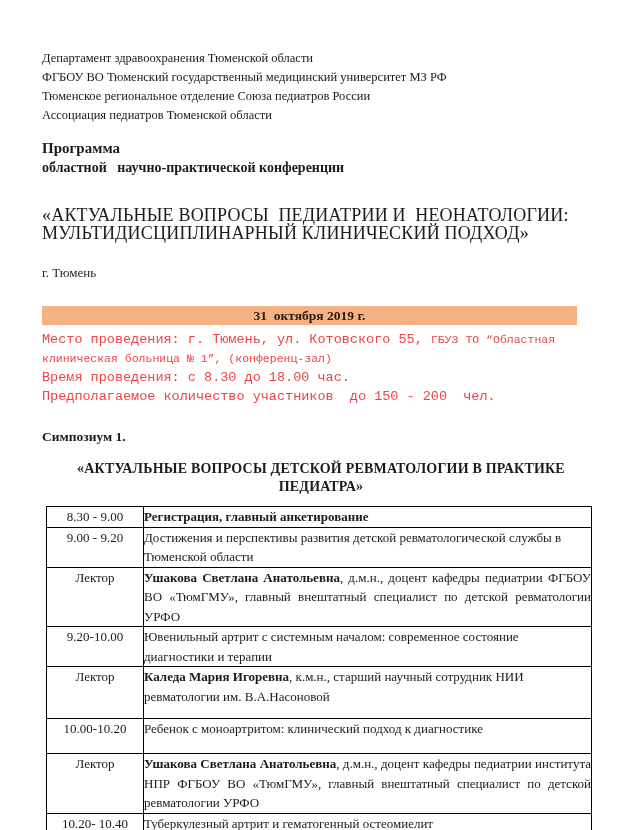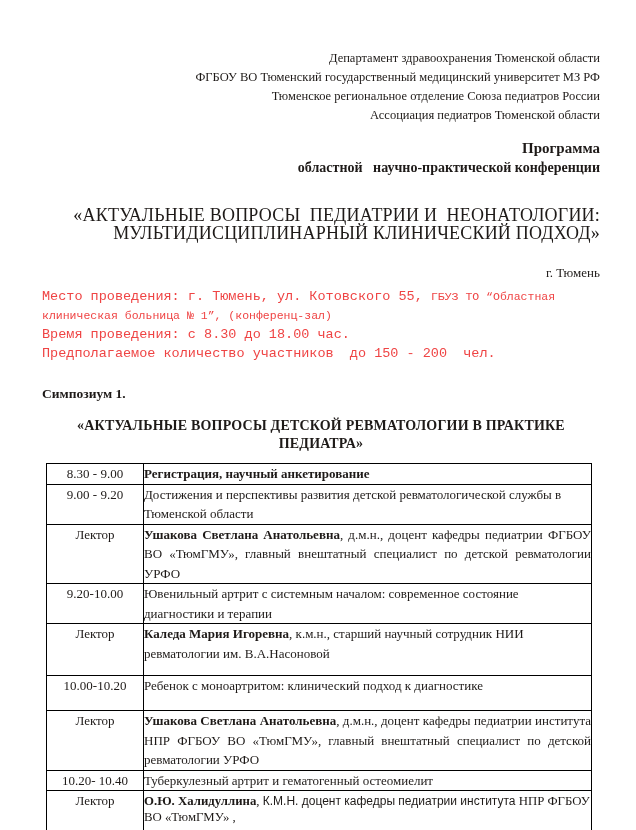--- a/index.html
+++ b/index.html
@@ -5,21 +5,21 @@
   html, body { margin: 0; padding: 0; }
   body {
     width: 636px; height: 830px;
     background: #ffffff;
     font-family: "Liberation Serif", "DejaVu Serif", serif;
     color: #1e1a18;
     overflow: hidden;
     -webkit-font-smoothing: antialiased;
   }
   .page { padding: 49px 36px 0 42px; }
-  .center { text-align: right; }
+  .center { text-align: left; }
   .pre { white-space: pre-wrap; }
 
   .org-lines { font-size: 12.5px; line-height: 19px; }
   .program-title { font-size: 15px; font-weight: bold; margin-top: 13px; line-height: 20px; }
   .program-subtitle { font-size: 14px; font-weight: bold; line-height: 20px; }
   .conf-title { font-size: 18px; font-weight: normal; line-height: 18px; margin-top: 28px; letter-spacing: .2px; }
   .city { font-size: 13px; margin-top: 22px; line-height: 18px; }
 
   .date-banner {
     margin-top: 24px;
@@ -85,35 +85,36 @@
   <div class="program-title center">Программа</div>
   <div class="program-subtitle center pre">областной   научно-практической конференции</div>
 
   <div class="conf-title center">
     <div class="pre">«АКТУАЛЬНЫЕ ВОПРОСЫ  ПЕДИАТРИИ И  НЕОНАТОЛОГИИ:</div>
     <div class="pre">МУЛЬТИДИСЦИПЛИНАРНЫЙ КЛИНИЧЕСКИЙ ПОДХОД»</div>
   </div>
 
   <div class="city center">г. Тюмень</div>
 
+  <div class="date-banner pre">31  октября 2019 г.</div>
 
   <div class="info-block">
     <div class="info-line venue"><span class="pre">Место проведения: г. Тюмень, ул. Котовского 55, </span><span class="info-small">ГБУЗ ТО “Областная клиническая больница № 1”, (конференц-зал)</span></div>
     <div class="info-line pre">Время проведения: с 8.30 до 18.00 час.</div>
     <div class="info-line pre">Предполагаемое количество участников  до 150 - 200  чел.</div>
   </div>
 
   <div class="symposium-label">Симпозиум 1.</div>
   <div class="symposium-title">«АКТУАЛЬНЫЕ ВОПРОСЫ ДЕТСКОЙ РЕВМАТОЛОГИИ В ПРАКТИКЕ ПЕДИАТРА»</div>
 
   <table class="schedule">
     <tbody>
         <tr style="height: 19px; padding-left: 44px;">
           <td class="time-cell">8.30 - 9.00</td>
-          <td class="content-cell"><span class="b">Регистрация, научный  анкетирование</span></td>
+          <td class="content-cell"><span class="b">Регистрация, главный  анкетирование</span></td>
         </tr>
         <tr style="height: 39px;">
           <td class="time-cell">9.00 - 9.20</td>
           <td class="content-cell"><span>Достижения и перспективы развития детской ревматологической службы в Тюменской области</span></td>
         </tr>
         <tr style="height: 58px;">
           <td class="time-cell">Лектор</td>
           <td class="content-cell justify"><span class="b">Ушакова Светлана Анатольевна</span><span>, д.м.н., доцент кафедры педиатрии ФГБОУ ВО «ТюмГМУ», главный внештатный специалист по детской ревматологии УРФО</span></td>
         </tr>
         <tr style="height: 39px;">

